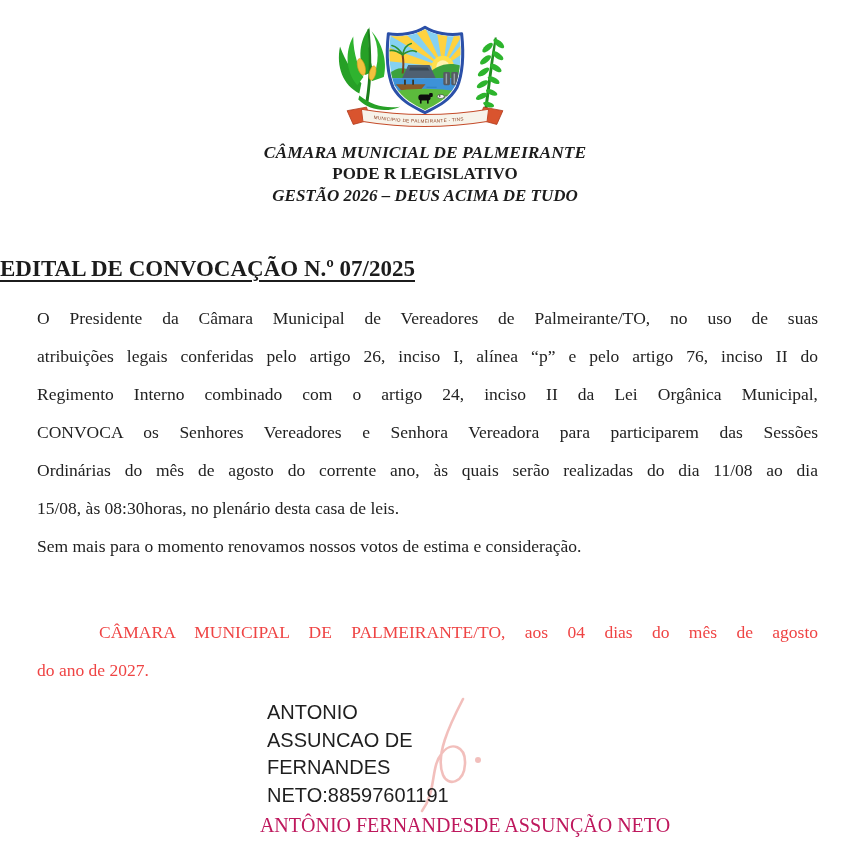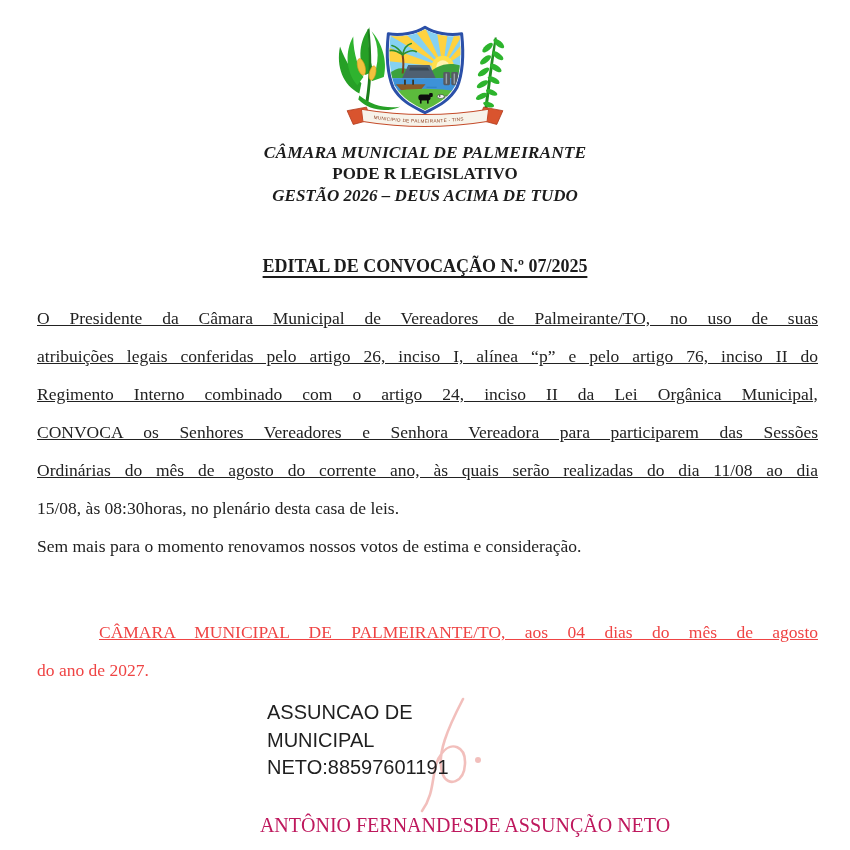--- a/index.html
+++ b/index.html
@@ -9,33 +9,33 @@
   }
   
   .crest{position:absolute;top:14px;left:50%;transform:translateX(-50%);}
   
   .letterhead{position:absolute;top:141px;left:0;width:100%;text-align:center;line-height:22px;}
   .lh-1{font-size:17.5px;font-weight:bold;font-style:italic;}
   .lh-2{font-size:17px;font-weight:bold;}
   .lh-3{font-size:17px;font-weight:bold;font-style:italic;}
   
   .edict-title{
-    position:absolute;top:256px;left:0;width:100%;text-align:center;
-    font-size:18px;font-weight:bold;
+    position:absolute;top:256px;left:0;width:100%;text-align:left;
+    font-size:23px;font-weight:bold;
   }
   .edict-title span{
     text-decoration:underline;text-decoration-thickness:2px;text-underline-offset:4px;
   }
   
   .body-text{
     position:absolute;top:299px;left:37px;right:32px;
     font-size:17.5px;line-height:38px;color:#222;
   }
   .bl{white-space:nowrap;}
-  .j{text-align:justify;text-align-last:justify;white-space:normal;text-decoration:underline;}
+  .j{text-align:justify;text-align-last:justify;white-space:normal;}
   .dateline{
     position:absolute;top:613px;left:37px;right:32px;
     font-size:17.5px;line-height:38px;color:#ef4444;
   }
   .dl-first{text-indent:62px;}
   
   .sig-name{
     position:absolute;left:267px;top:699px;width:205px;
     font-family:"Liberation Sans", sans-serif;font-size:20px;line-height:27.5px;
     color:#1f1f1f;
@@ -176,21 +176,22 @@
     <div class="dl-first j">CÂMARA MUNICIPAL DE PALMEIRANTE/TO, aos 04 dias do mês de agosto</div>
     <div>do ano de 2027.</div>
   </div>
 
   <svg class="flourish" width="72" height="122" viewBox="0 0 72 122" aria-hidden="true">
     <path d="M45,5 C31,32 17,62 25,81 C30,93 46,89 47,70 C48,52 33,47 24,59 C12,73 19,97 4,117" fill="none" stroke="#f0b4b0" stroke-width="2.6" stroke-linecap="round" opacity="0.85"></path>
     <circle cx="60" cy="66" r="3" fill="#f0b4b0" opacity="0.85"></circle>
   </svg>
 
   <div class="sig-name">
+    <div>ANTONIO</div>
     <div>ASSUNCAO DE</div>
-    <div>MUNICIPAL</div>
+    <div>FERNANDES</div>
     <div>NETO:88597601191</div>
   </div>
 
 
   <div class="printed-name">ANTÔNIO FERNANDESDE ASSUNÇÃO NETO</div>
 
 </div>
 
 </body></html>

